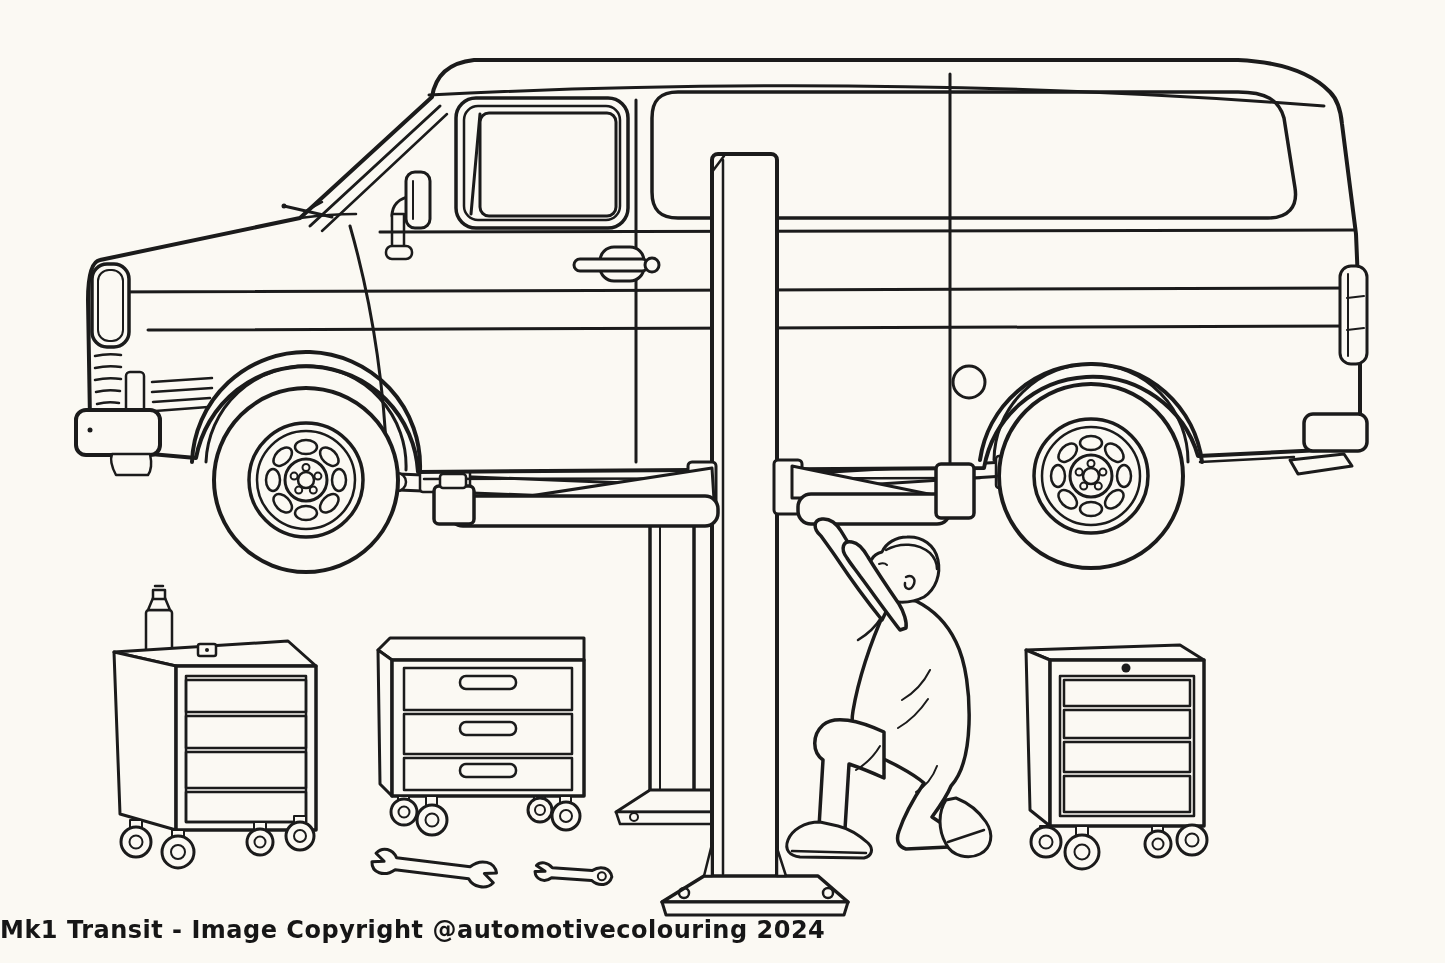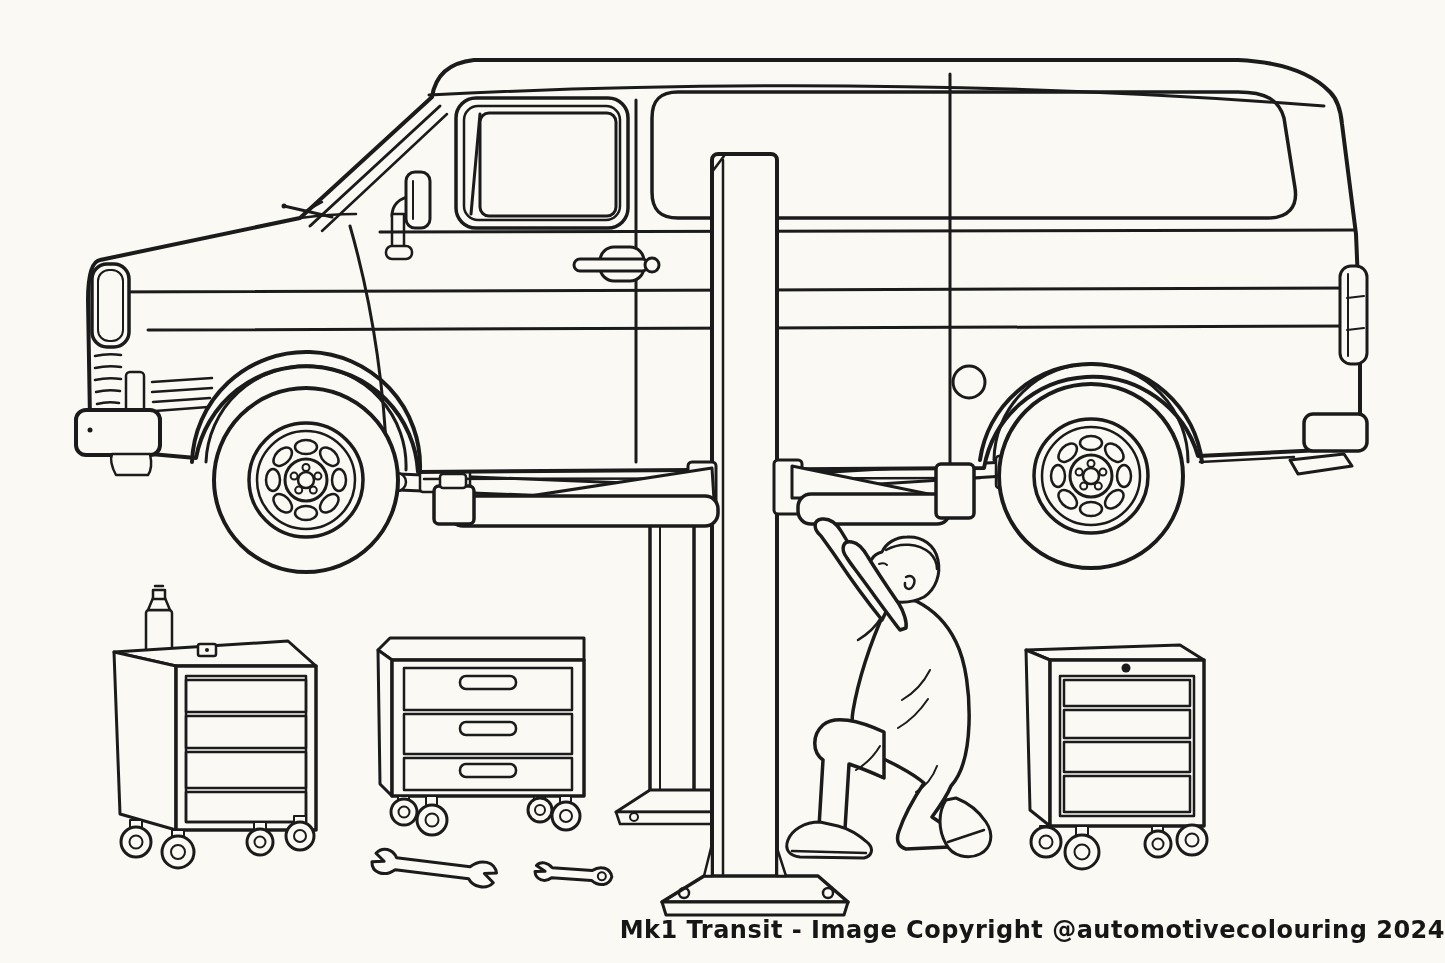--- a/index.html
+++ b/index.html
@@ -1,21 +1,21 @@
 <!DOCTYPE html>
 <html><head>
 <meta charset="utf-8">
 <style>
   html,body{margin:0;padding:0;}
   body{background:#e8e8e8;font-family:"DejaVu Sans","Liberation Sans",sans-serif;}
   .stage{position:relative;width:1445px;height:963px;background:#FBF9F3;overflow:hidden;margin:0 auto;}
   .stage svg{position:absolute;left:0;top:0;width:100%;height:100%;}
   .caption{
     position:absolute;left:0;top:916px;width:100%;
-    text-align:right;font-size:24px;font-weight:bold;color:#161616;
+    text-align:left;font-size:24px;font-weight:bold;color:#161616;
     letter-spacing:0.5px;font-family:"DejaVu Sans","Liberation Sans",sans-serif;
   }
   .p{fill:#FBF9F3;}
   .n{fill:none;}
   .ink{fill:#1B1B1B;}
 </style>
 </head>
 <body>
 
 <div class="stage">

